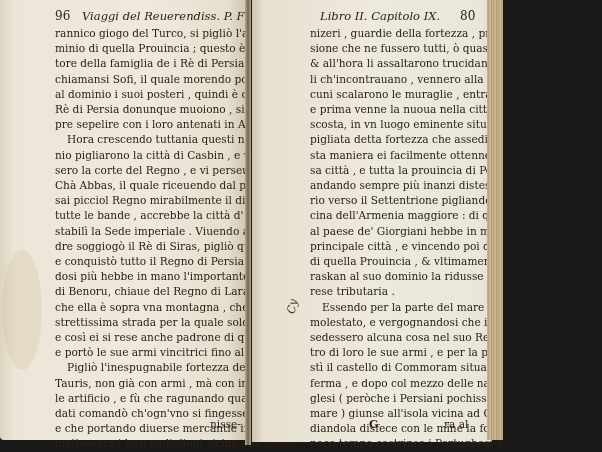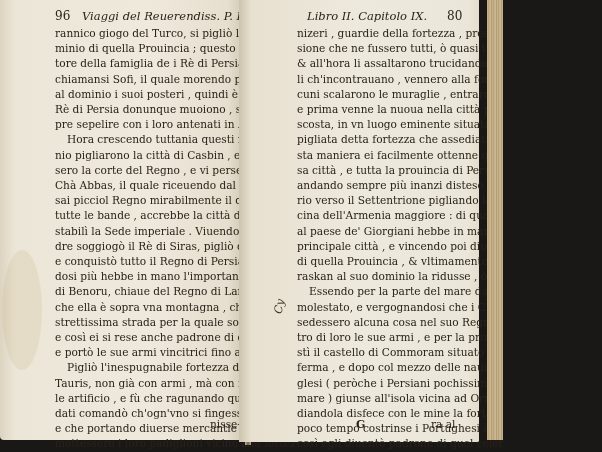--- a/index.html
+++ b/index.html
@@ -2,21 +2,21 @@
 <html><head>
 <meta charset="utf-8">
 <style>
   html,body{margin:0;padding:0;}
   body{width:602px;height:452px;overflow:hidden;background:#1a1816;position:relative;font-family:"DejaVu Serif","Liberation Serif",serif;}
   .spread{position:absolute;left:0;top:0;width:602px;height:408px;}
   .page{position:absolute;top:0;background:#ebe5d6;box-sizing:border-box;}
   .page-left{left:0;width:247px;height:440px;
     background:linear-gradient(90deg,#dcd4c0 0%,#ece6d8 6%,#efe9dc 60%,#e6dfcf 92%,#cfc6b2 100%);
     border-bottom-left-radius:4px;}
-  .page-right{left:239px;width:240px;height:442px;
+  .page-right{left:252px;width:240px;height:442px;
     background:linear-gradient(90deg,#cdc4ae 0%,#e7e0d0 5%,#eee9dd 50%,#ebe6da 95%,#e4ddcc 100%);}
   .gutter{position:absolute;left:245px;top:0;width:6px;height:445px;background:linear-gradient(90deg,#b8ad95,#6d6454 50%,#b3a88f);}
   .fore-edge{position:absolute;left:487px;top:0;width:16px;height:440px;
     background:repeating-linear-gradient(90deg,#c9b792 0px,#b59d72 2px,#d6c6a4 3px,#a88f63 5px);}
   .book-edge-dark{position:absolute;left:503px;top:0;width:99px;height:452px;background:#1a1816;}
   .stain{position:absolute;border-radius:50%;background:rgba(196,170,120,0.18);}
   .head{position:absolute;font-style:italic;font-size:11.5px;color:#2b2318;white-space:nowrap;}
   .folio{position:absolute;font-size:12px;color:#2b2318;}
   .text{position:absolute;font-size:10.6px;line-height:15.2px;color:#2a2219;}
   .line{display:block;white-space:nowrap;text-align:justify;text-align-last:justify;}
@@ -83,20 +83,21 @@
         <span class="line">pigliata detta fortezza che assediata: &amp; in que-</span>
         <span class="line">sta maniera ei facilmente ottenne quella famo-</span>
         <span class="line">sa città , e tutta la prouincia di Persia . Dopo</span>
         <span class="line">andando sempre più inanzi distese il suo impe-</span>
         <span class="line">rio verso il Settentrione pigliando la parte vi-</span>
         <span class="line">cina dell'Armenia maggiore : di quà passando</span>
         <span class="line">al paese de' Giorgiani hebbe in mano la loro</span>
         <span class="line">principale città , e vincendo poi diuersi Regoli</span>
         <span class="line">di quella Prouincia , &amp; vltimamente il Tama-</span>
         <span class="line">raskan al suo dominio la ridusse , ò almeno la</span>
+        <span class="line last">rese tributaria .</span>
         <span class="line indent">Essendo per la parte del mare da' Portughesi</span>
         <span class="line">molestato, e vergognandosi che i Christiani pos-</span>
         <span class="line">sedessero alcuna cosa nel suo Regno, voltò con-</span>
         <span class="line">tro di loro le sue armi , e per la prima egli inue-</span>
         <span class="line">stì il castello di Commoram situato in terra</span>
         <span class="line">ferma , e dopo col mezzo delle naui de gli In-</span>
         <span class="line">glesi ( peròche i Persiani pochissimo possono in</span>
         <span class="line">mare ) giunse all'isola vicina ad Ormus, &amp; asse-</span>
         <span class="line">diandola disfece con le mine la fortezza , &amp; in</span>
         <span class="line">poco tempo costrinse i Portughesi à rendersi, e</span>

